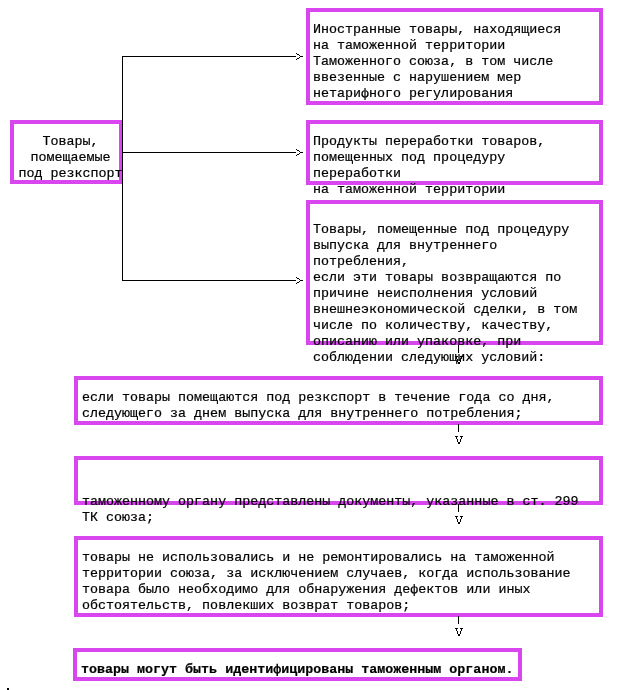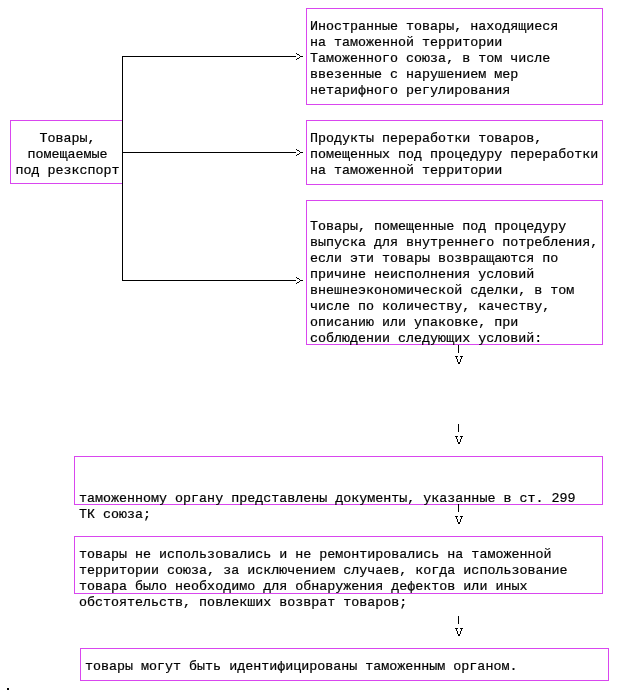--- a/index.html
+++ b/index.html
@@ -1,21 +1,21 @@
 <!DOCTYPE html>
 <html><head>
 <meta charset="utf-8">
 <title>Diagram</title>
 <style>
   html,body{margin:0;padding:0;background:#ffffff;}
   body{width:640px;height:690px;overflow:hidden;
        font-family:"Liberation Mono","DejaVu Sans Mono",monospace;
        color:#000000;}
   #canvas{position:relative;width:640px;height:690px;background:#ffffff;}
-  .box{position:absolute;border:1px solid #d946ef;box-sizing:border-box;background:#ffffff;}
+  .box{position:absolute;border:4px solid #d946ef;box-sizing:border-box;background:#ffffff;}
   .txt{position:absolute;white-space:pre-line;font-size:13.35px;line-height:16px;
        font-family:"Liberation Mono","DejaVu Sans Mono",monospace;color:#000000;
        -webkit-text-stroke:0.2px #000000;}
   .ln{position:absolute;background:#000000;}
   .hline{height:1px;}
   .vline{width:1px;}
   .arrowR{position:absolute;width:7px;height:7px;}
   .arrowR svg,.arrowD svg{display:block;}
   .arrowD{position:absolute;width:9px;height:9px;}
   .mark{position:absolute;background:#000000;}
@@ -74,53 +74,57 @@
 соблюдении следующих условий:</div>
   </div>
 
   <div class="ln vline" style="left:458px;top:345px;height:8px;"></div>
   <div class="arrowD" style="left:455px;top:356px;">
       <svg width="9" height="9" viewBox="0 0 9 9" shape-rendering="crispEdges">
         <path fill="#000000" d="M0 0h3v1H0z M5 0h3v1H5z M1 1h1v2H1z M6 1h1v2H6z M2 3h1v3H2z M5 3h1v3H5z M3 6h2v2H3z"></path>
       </svg>
     </div>
 
+  <div class="box" style="left:74px;top:376px;width:529px;height:49px;">
+    <div class="txt" style="left:4px;top:10px;">если товары помещаются под резкспорт в течение года со дня,
+следующего за днем выпуска для внутреннего потребления;</div>
+  </div>
 
   <div class="ln vline" style="left:458px;top:424px;height:8px;"></div>
   <div class="arrowD" style="left:455px;top:436px;">
       <svg width="9" height="9" viewBox="0 0 9 9" shape-rendering="crispEdges">
         <path fill="#000000" d="M0 0h3v1H0z M5 0h3v1H5z M1 1h1v2H1z M6 1h1v2H6z M2 3h1v3H2z M5 3h1v3H5z M3 6h2v2H3z"></path>
       </svg>
     </div>
 
   <div class="box" style="left:74px;top:456px;width:529px;height:49px;">
     <div class="txt" style="left:4px;top:10px;margin-top:24px;">таможенному органу представлены документы, указанные в ст. 299
 ТК союза;</div>
   </div>
 
   <div class="ln vline" style="left:458px;top:504px;height:8px;"></div>
   <div class="arrowD" style="left:455px;top:516px;">
       <svg width="9" height="9" viewBox="0 0 9 9" shape-rendering="crispEdges">
         <path fill="#000000" d="M0 0h3v1H0z M5 0h3v1H5z M1 1h1v2H1z M6 1h1v2H6z M2 3h1v3H2z M5 3h1v3H5z M3 6h2v2H3z"></path>
       </svg>
     </div>
 
-  <div class="box" style="left:74px;top:536px;width:529px;height:58px;">
+  <div class="box" style="left:74px;top:536px;width:529px;height:81px;">
     <div class="txt" style="left:4px;top:10px;">товары не использовались и не ремонтировались на таможенной
 территории союза, за исключением случаев, когда использование
 товара было необходимо для обнаружения дефектов или иных
 обстоятельств, повлекших возврат товаров;</div>
   </div>
 
   <div class="ln vline" style="left:458px;top:616px;height:8px;"></div>
   <div class="arrowD" style="left:455px;top:628px;">
       <svg width="9" height="9" viewBox="0 0 9 9" shape-rendering="crispEdges">
         <path fill="#000000" d="M0 0h3v1H0z M5 0h3v1H5z M1 1h1v2H1z M6 1h1v2H6z M2 3h1v3H2z M5 3h1v3H5z M3 6h2v2H3z"></path>
       </svg>
     </div>
 
-  <div class="box" style="left:80px;top:648px;width:529px;height:33px;">
+  <div class="box" style="left:73px;top:648px;width:449px;height:33px;font-weight:bold;">
     <div class="txt" style="left:4px;top:10px;">товары могут быть идентифицированы таможенным органом.</div>
   </div>
 
   <div class="mark" style="left:7px;top:688px;width:2px;height:2px;"></div>
 
 </div>
 
 </body></html>

